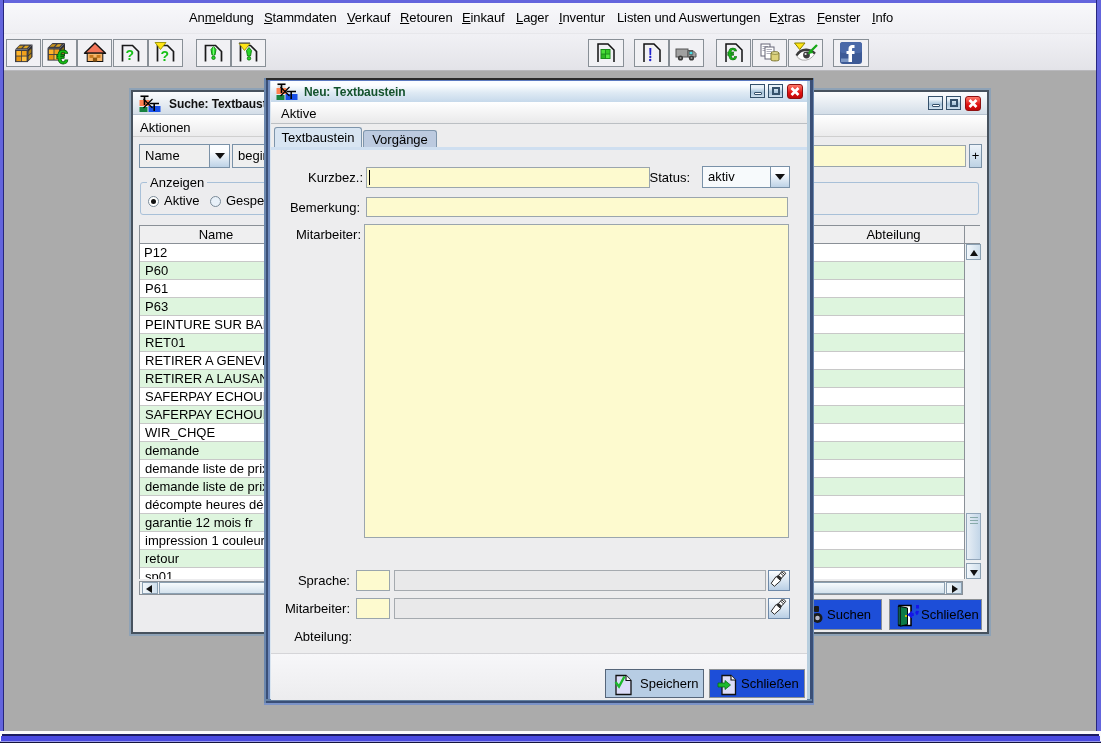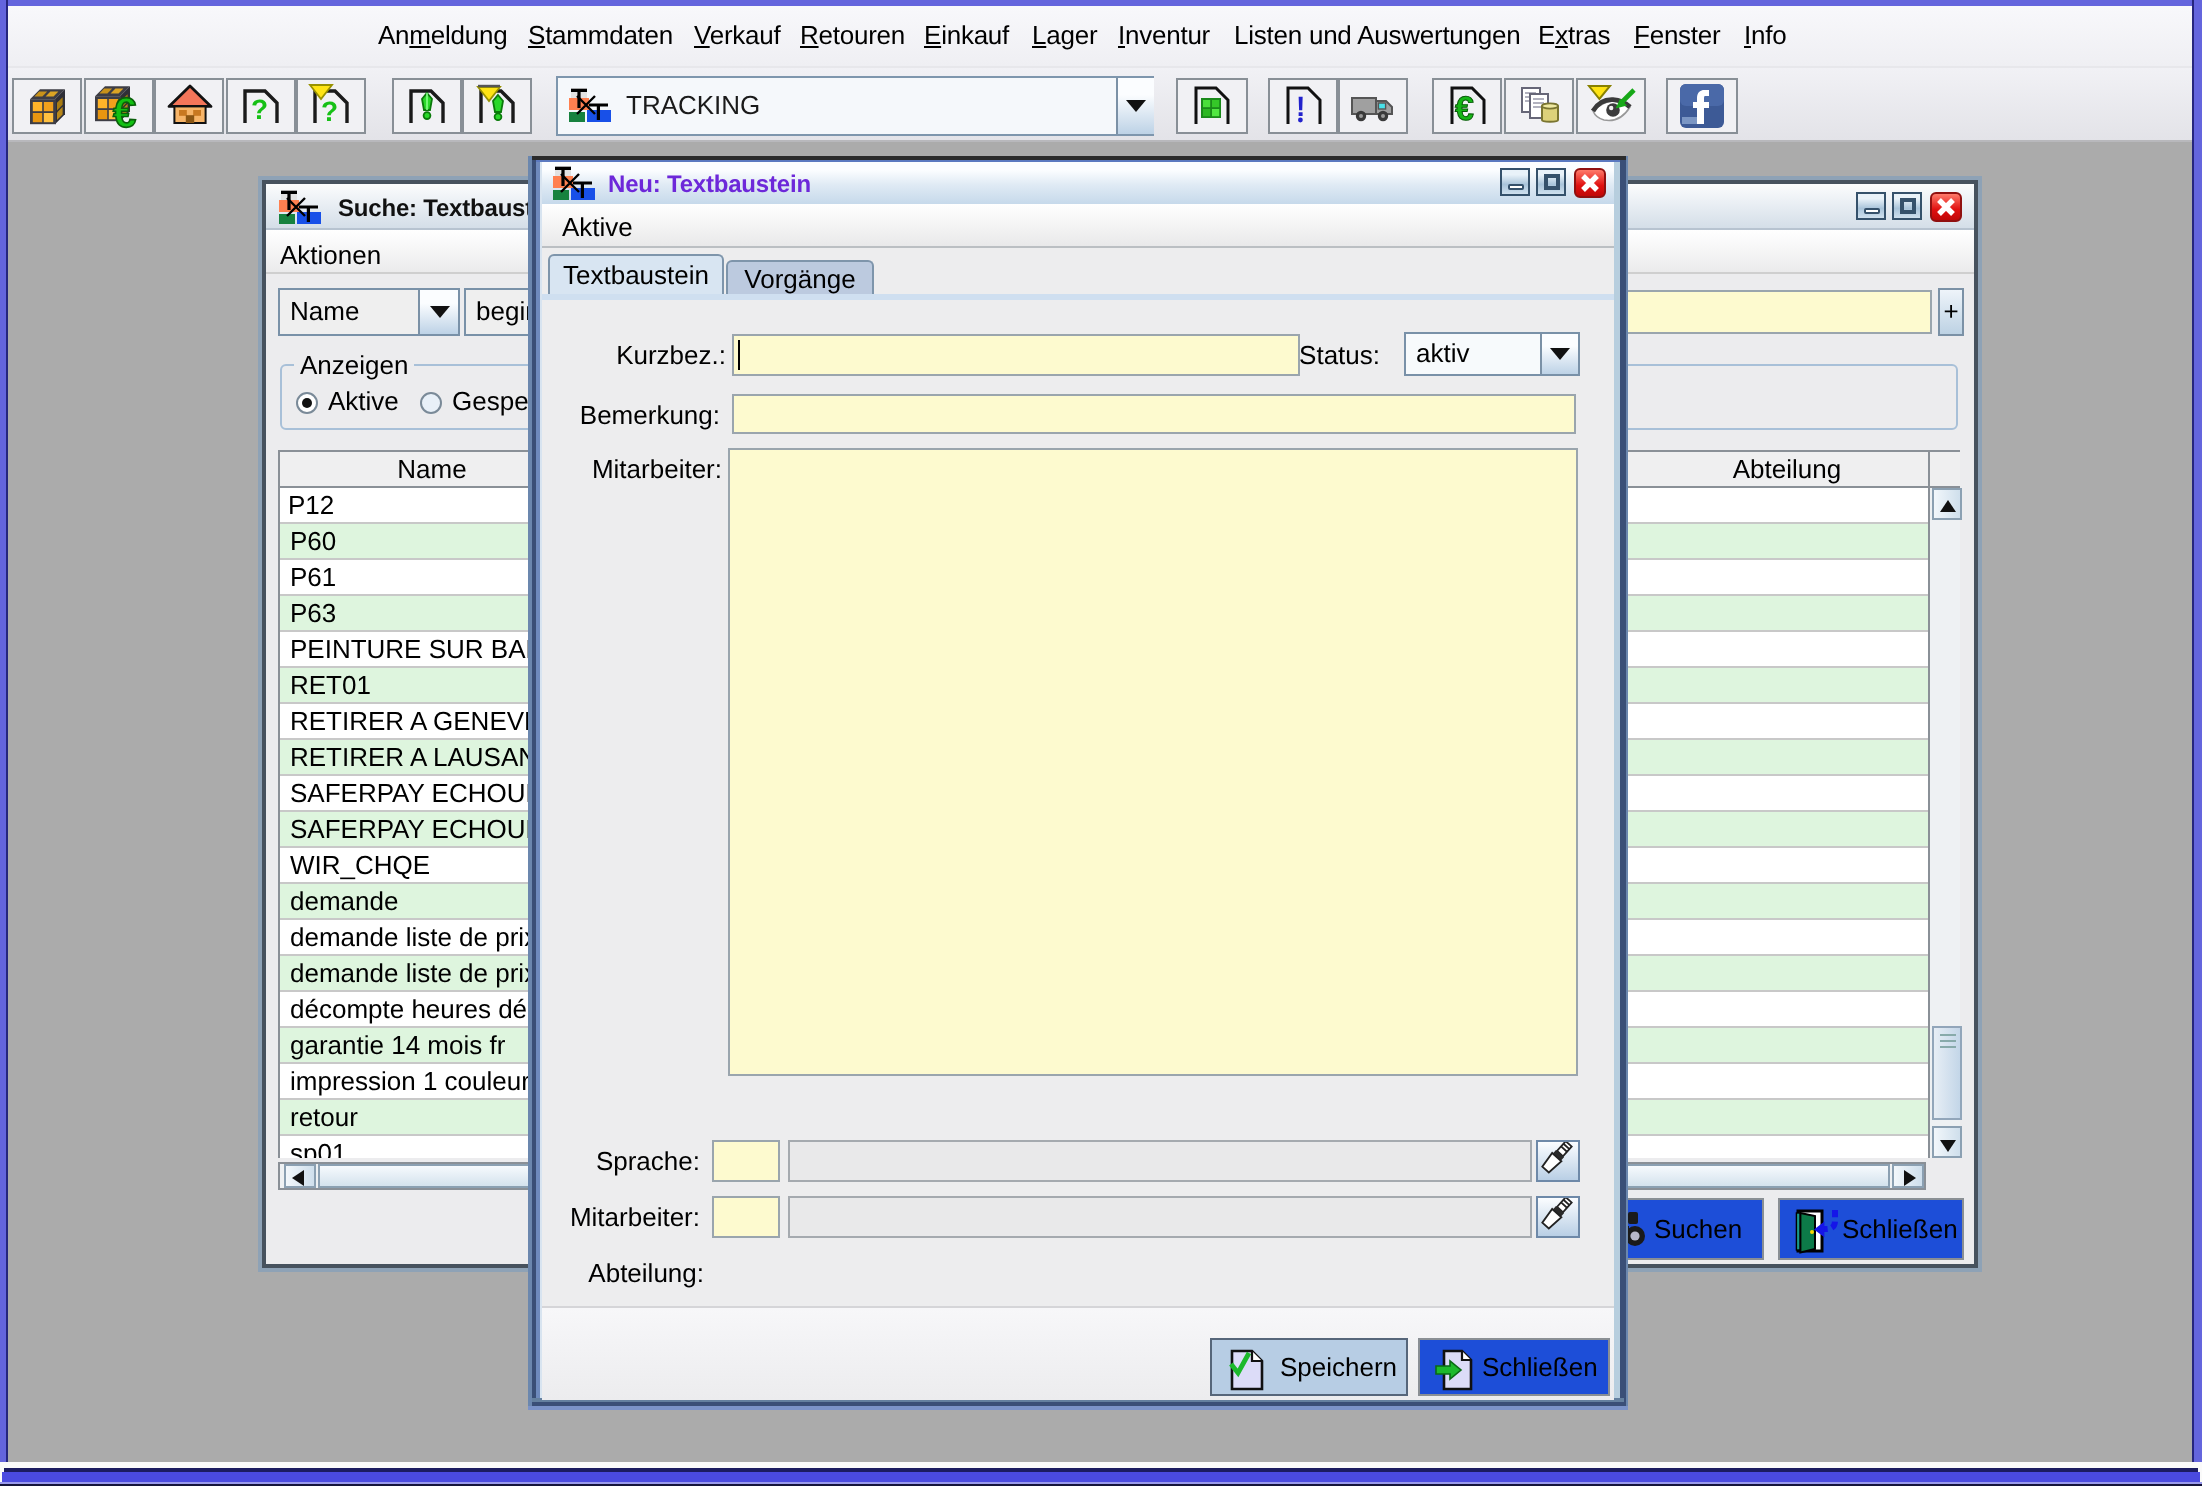--- a/index.html
+++ b/index.html
@@ -203,35 +203,20 @@
     <div class="tbtn" style="left:833px;width:36px">
         <svg width="26" height="26" viewBox="0 0 26 26">
           <rect x="2" y="2" width="22" height="22" rx="3" fill="#3d5a96"></rect>
           <rect x="2" y="2" width="22" height="11" rx="3" fill="#4a69a8"></rect>
           <rect x="3" y="18.5" width="10" height="3.5" fill="#7b96c4"></rect>
           <path d="M16.5 8 H14.5 C14.5 8 14 8 14 9 V11 H16.5 V14 H14 V22 H10.5 V14 H8.5 V11 H10.5 V9 C10.5 6 12.5 5 14 5 H16.5 Z" fill="#fff"></path>
         </svg>
       </div>
   </div>
 
-  <div class="trackcombo">
-    <svg style="position:absolute;left:5px;top:5px" width="23" height="18" viewBox="0 0 22 18">
-        <rect x="1" y="0" width="8" height="5" fill="#e2e2e2"></rect>
-        <rect x="0" y="5" width="10" height="6" fill="#ff8050"></rect>
-        <rect x="0" y="12" width="8" height="5" fill="#17823f"></rect>
-        <rect x="9" y="11" width="12" height="6" fill="#1850e8"></rect>
-        <path d="M1 1.2 H9 M5 1.2 V10" stroke="#000" stroke-width="1.6" fill="none"></path>
-        <path d="M4 4 L13 13 M13 4 L4 13" stroke="#000" stroke-width="1.2" fill="none"></path>
-        <path d="M10 8.5 H19.5 M14.7 8.5 V16" stroke="#000" stroke-width="1.6" fill="none"></path>
-      </svg>
-    <span style="position:absolute;left:34px;top:6px;color:#1a1a1a">TRACKING</span>
-    <div class="cmb-arrow" style="left:279px;top:0;width:19px;height:28px">
-        <div class="tri-d" style="left:4px;top:11px"></div>
-      </div>
-  </div>
 
   <div class="win" id="suche" style="left:129px;top:88px;width:862px;height:548px;background:#8ea2b6;z-index:10">
     <div class="abs" style="left:2px;top:2px;right:2px;bottom:2px;background:#47525e"></div>
     <div class="abs" style="left:4px;top:4px;width:854px;height:540px;background:#ececee">
 
       <div class="abs" style="left:0;top:0;width:854px;height:23px;background:linear-gradient(#fbfcfd,#d4dee8);border-bottom:1px solid #b7c3d0"></div>
       <div class="abs" style="left:0;top:23px;width:854px;height:22px;background:linear-gradient(#ffffff,#ebebec);border-bottom:1px solid #cfcfcf"></div>
       <svg class="abs" style="left:6px;top:3px" width="23" height="18" viewBox="0 0 22 18">
           <rect x="1" y="0" width="8" height="5" fill="#e2e2e2"></rect>
           <rect x="0" y="5" width="10" height="6" fill="#ff8050"></rect>
@@ -322,21 +307,21 @@
           <div class="abs srow" style="top:216px;background:#ffffff">
               <span class="abs" style="left:5px;top:1px">demande liste de prix</span>
             </div>
           <div class="abs srow" style="top:234px;background:#def5de">
               <span class="abs" style="left:5px;top:1px">demande liste de prix</span>
             </div>
           <div class="abs srow" style="top:252px;background:#ffffff">
               <span class="abs" style="left:5px;top:1px">décompte heures déc</span>
             </div>
           <div class="abs srow" style="top:270px;background:#def5de">
-              <span class="abs" style="left:5px;top:1px">garantie 14 mois fr</span>
+              <span class="abs" style="left:5px;top:1px">garantie 12 mois fr</span>
             </div>
           <div class="abs srow" style="top:288px;background:#ffffff">
               <span class="abs" style="left:5px;top:1px">impression 1 couleur</span>
             </div>
           <div class="abs srow" style="top:306px;background:#def5de">
               <span class="abs" style="left:5px;top:1px">retour</span>
             </div>
           <div class="abs srow" style="top:324px;background:#ffffff">
               <span class="abs" style="left:5px;top:1px">sp01</span>
             </div>
@@ -412,21 +397,21 @@
       <div class="abs" style="left:0;top:0;width:536px;height:21px;background:linear-gradient(#fbfdff 20%,#dfeaf4 55%,#c6d9eb)"></div>
       <svg class="abs" style="left:5px;top:2px" width="23" height="18" viewBox="0 0 22 18">
           <rect x="1" y="0" width="8" height="5" fill="#e2e2e2"></rect>
           <rect x="0" y="5" width="10" height="6" fill="#ff8050"></rect>
           <rect x="0" y="12" width="8" height="5" fill="#17823f"></rect>
           <rect x="9" y="11" width="12" height="6" fill="#1850e8"></rect>
           <path d="M1 1.2 H9 M5 1.2 V10" stroke="#000" stroke-width="1.6" fill="none"></path>
           <path d="M4 4 L13 13 M13 4 L4 13" stroke="#000" stroke-width="1.2" fill="none"></path>
           <path d="M10 8.5 H19.5 M14.7 8.5 V16" stroke="#000" stroke-width="1.6" fill="none"></path>
         </svg>
-      <span class="abs" style="left:33px;top:4px;font-weight:bold;font-size:12px;letter-spacing:-0.1px;color:#6d28d9">Neu: Textbaustein</span>
+      <span class="abs" style="left:33px;top:4px;font-weight:bold;font-size:12px;letter-spacing:-0.1px;color:#14532d">Neu: Textbaustein</span>
       <div class="btn3" style="left:479px;top:3px">
           <div class="minbar"></div>
         </div>
       <div class="btn3" style="left:497px;top:3px">
           <div class="maxsq"></div>
         </div>
       <div class="btnclose" style="left:516px;top:3px">
           <svg width="12" height="11" style="position:absolute;left:1px;top:1px" viewBox="0 0 12 11">
             <path d="M2.5 2 L9.5 9 M9.5 2 L2.5 9" stroke="#fff" stroke-width="2.7"></path>
           </svg>

